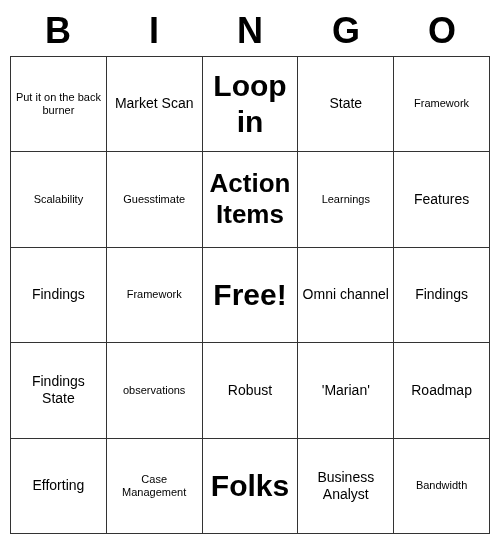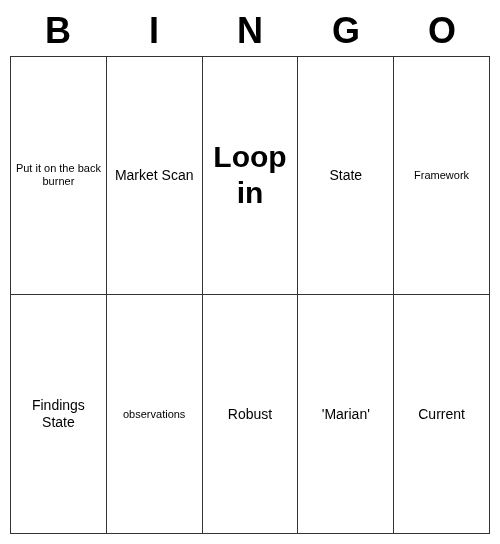--- a/index.html
+++ b/index.html
@@ -86,20 +86,41 @@
   </thead>
   <tbody id="grid-body">
   <tr>
         <td class="size-small">Put it on the back burner</td>
         <td class="size-medium">Market Scan</td>
         <td class="size-xlarge">Loop in</td>
         <td class="size-medium">State</td>
         <td class="size-small">Framework</td>
       </tr>
       <tr>
+        <td class="size-small">Scalability</td>
+        <td class="size-small">Guesstimate</td>
+        <td class="size-large">Action Items</td>
+        <td class="size-small">Learnings</td>
+        <td class="size-medium">Features</td>
+      </tr>
+      <tr>
+        <td class="size-medium">Findings</td>
+        <td class="size-small">Framework</td>
+        <td class="size-xlarge">Free!</td>
+        <td class="size-medium">Omni channel</td>
+        <td class="size-medium">Findings</td>
+      </tr>
+      <tr>
         <td class="size-medium">Findings State</td>
         <td class="size-small">observations</td>
         <td class="size-medium">Robust</td>
         <td class="size-medium">'Marian'</td>
-        <td class="size-medium">Current</td>
+        <td class="size-medium">Roadmap</td>
+      </tr>
+      <tr>
+        <td class="size-medium">Efforting</td>
+        <td class="size-small">Case Management</td>
+        <td class="size-xlarge">Folks</td>
+        <td class="size-medium">Business Analyst</td>
+        <td class="size-small">Bandwidth</td>
       </tr>
     </tbody>
 </table>
 
 </body></html>

